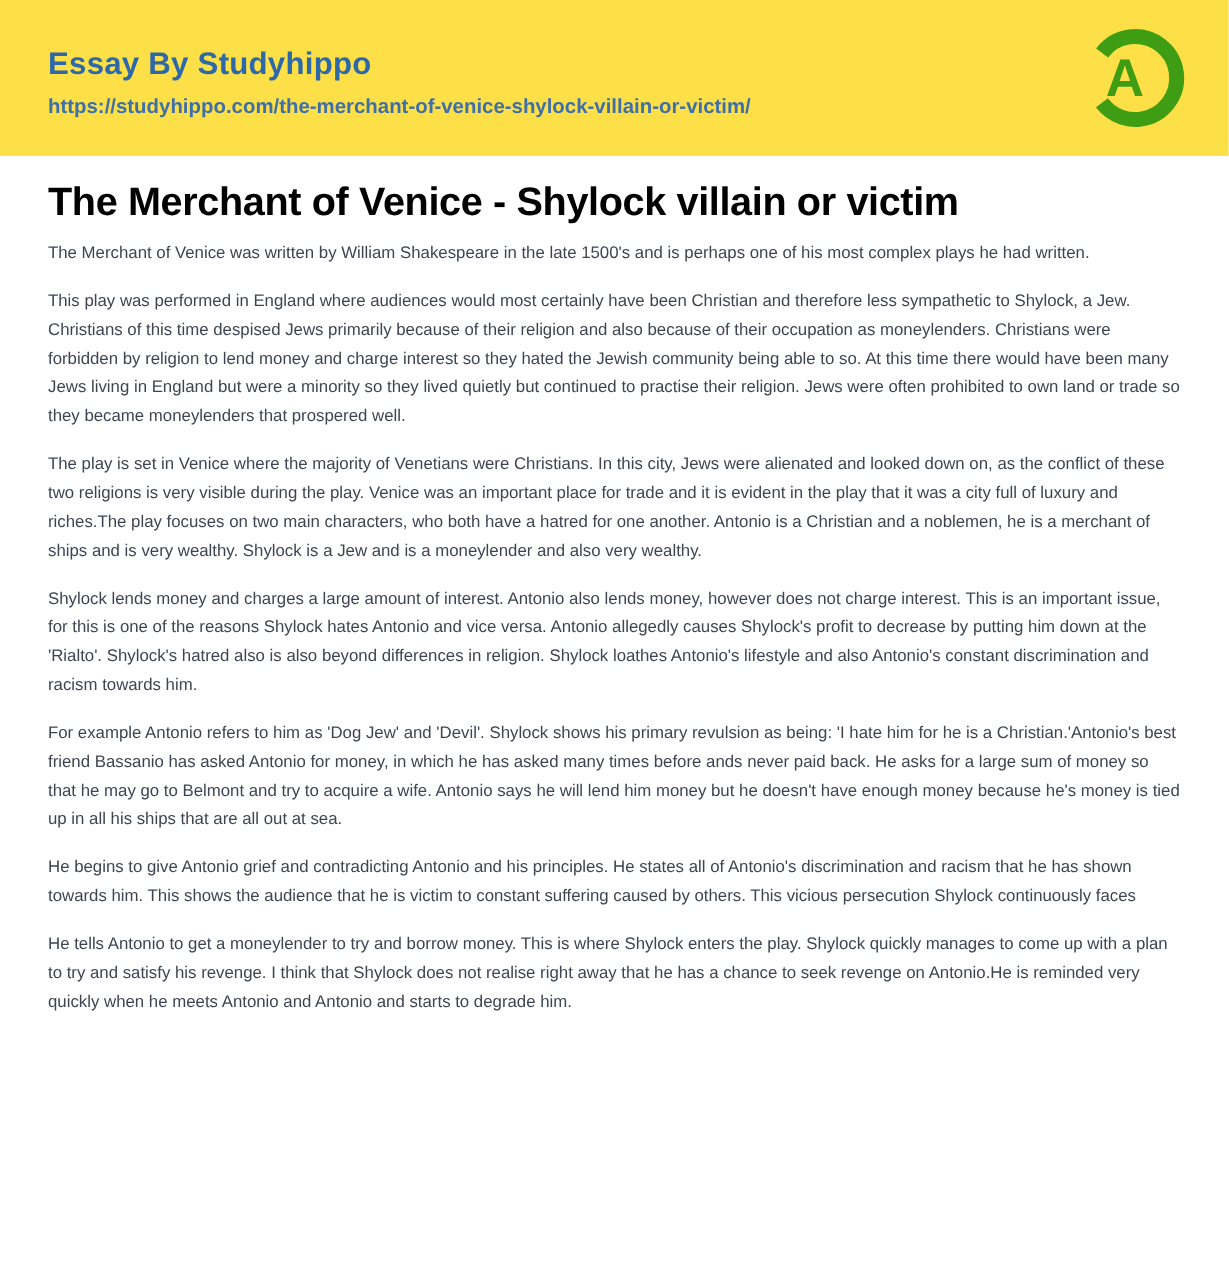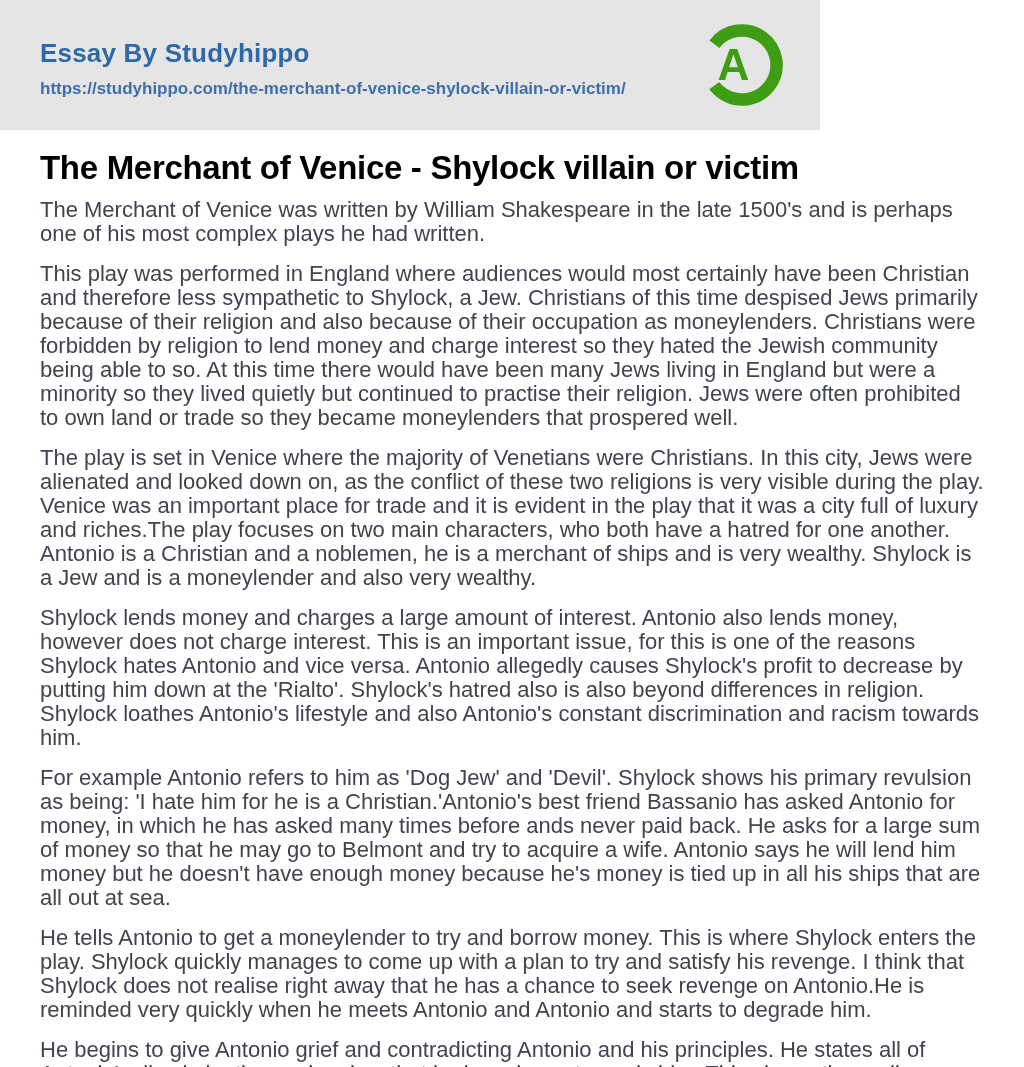--- a/index.html
+++ b/index.html
@@ -8,23 +8,23 @@
     width: 1024px;
     min-height: 1067px;
     font-family: "Liberation Sans", sans-serif;
     color: #3f4450;
     position: relative;
     overflow: hidden;
   }
 
   
   .header {
-    width: 820px;
+    width: 1024px;
     height: 130px;
-    background: #e5e5e5;
+    background: #fde047;
     display: flex;
     align-items: center;
     justify-content: space-between;
     padding: 0 30px 0 40px;
   }
   .header-left { display: flex; flex-direction: column; gap: 10px; padding-top: 6px; }
   .site-title {
     font-size: 26px;
     font-weight: 700;
     color: #2d68a8;
@@ -42,21 +42,21 @@
   .article { padding: 18px 40px 0 40px; }
   .article-title {
     font-size: 33px;
     line-height: 40px;
     font-weight: 800;
     color: #000000;
     letter-spacing: -0.3px;
     margin-bottom: 10px;
   }
   .article p {
-    font-size: 22px;
+    font-size: 14px;
     line-height: 24px;
     color: #3f4450;
     margin-bottom: 16px;
     max-width: 946px;
   }
 </style>
 </head>
 <body>
 
 <header class="header">
@@ -72,15 +72,15 @@
   </div>
 </header>
 
 <main class="article">
   <h1 class="article-title">The Merchant of Venice - Shylock villain or victim</h1>
   <p>The Merchant of Venice was written by William Shakespeare in the late 1500's and is perhaps one of his most complex plays he had written.</p>
   <p>This play was performed in England where audiences would most certainly have been Christian and therefore less sympathetic to Shylock, a Jew. Christians of this time despised Jews primarily because of their religion and also because of their occupation as moneylenders. Christians were forbidden by religion to lend money and charge interest so they hated the Jewish community being able to so. At this time there would have been many Jews living in England but were a minority so they lived quietly but continued to practise their religion. Jews were often prohibited to own land or trade so they became moneylenders that prospered well.</p>
   <p>The play is set in Venice where the majority of Venetians were Christians. In this city, Jews were alienated and looked down on, as the conflict of these two religions is very visible during the play. Venice was an important place for trade and it is evident in the play that it was a city full of luxury and riches.The play focuses on two main characters, who both have a hatred for one another. Antonio is a Christian and a noblemen, he is a merchant of ships and is very wealthy. Shylock is a Jew and is a moneylender and also very wealthy.</p>
   <p>Shylock lends money and charges a large amount of interest. Antonio also lends money, however does not charge interest. This is an important issue, for this is one of the reasons Shylock hates Antonio and vice versa. Antonio allegedly causes Shylock's profit to decrease by putting him down at the 'Rialto'. Shylock's hatred also is also beyond differences in religion. Shylock loathes Antonio's lifestyle and also Antonio's constant discrimination and racism towards him.</p>
   <p>For example Antonio refers to him as 'Dog Jew' and 'Devil'. Shylock shows his primary revulsion as being: 'I hate him for he is a Christian.'Antonio's best friend Bassanio has asked Antonio for money, in which he has asked many times before ands never paid back. He asks for a large sum of money so that he may go to Belmont and try to acquire a wife. Antonio says he will lend him money but he doesn't have enough money because he's money is tied up in all his ships that are all out at sea.</p>
+  <p>He begins to give Antonio grief and contradicting Antonio and his principles. He states all of Antonio's discrimination and racism that he has shown towards him. This shows the audience that he is victim to constant suffering caused by others. This vicious persecution Shylock continuously faces</p>
   <p>He tells Antonio to get a moneylender to try and borrow money. This is where Shylock enters the play. Shylock quickly manages to come up with a plan to try and satisfy his revenge. I think that Shylock does not realise right away that he has a chance to seek revenge on Antonio.He is reminded very quickly when he meets Antonio and Antonio and starts to degrade him.</p>
-  <p>He begins to give Antonio grief and contradicting Antonio and his principles. He states all of Antonio's discrimination and racism that he has shown towards him. This shows the audience that he is victim to constant suffering caused by others. This vicious persecution Shylock continuously faces</p>
 </main>
 
 </body></html>

